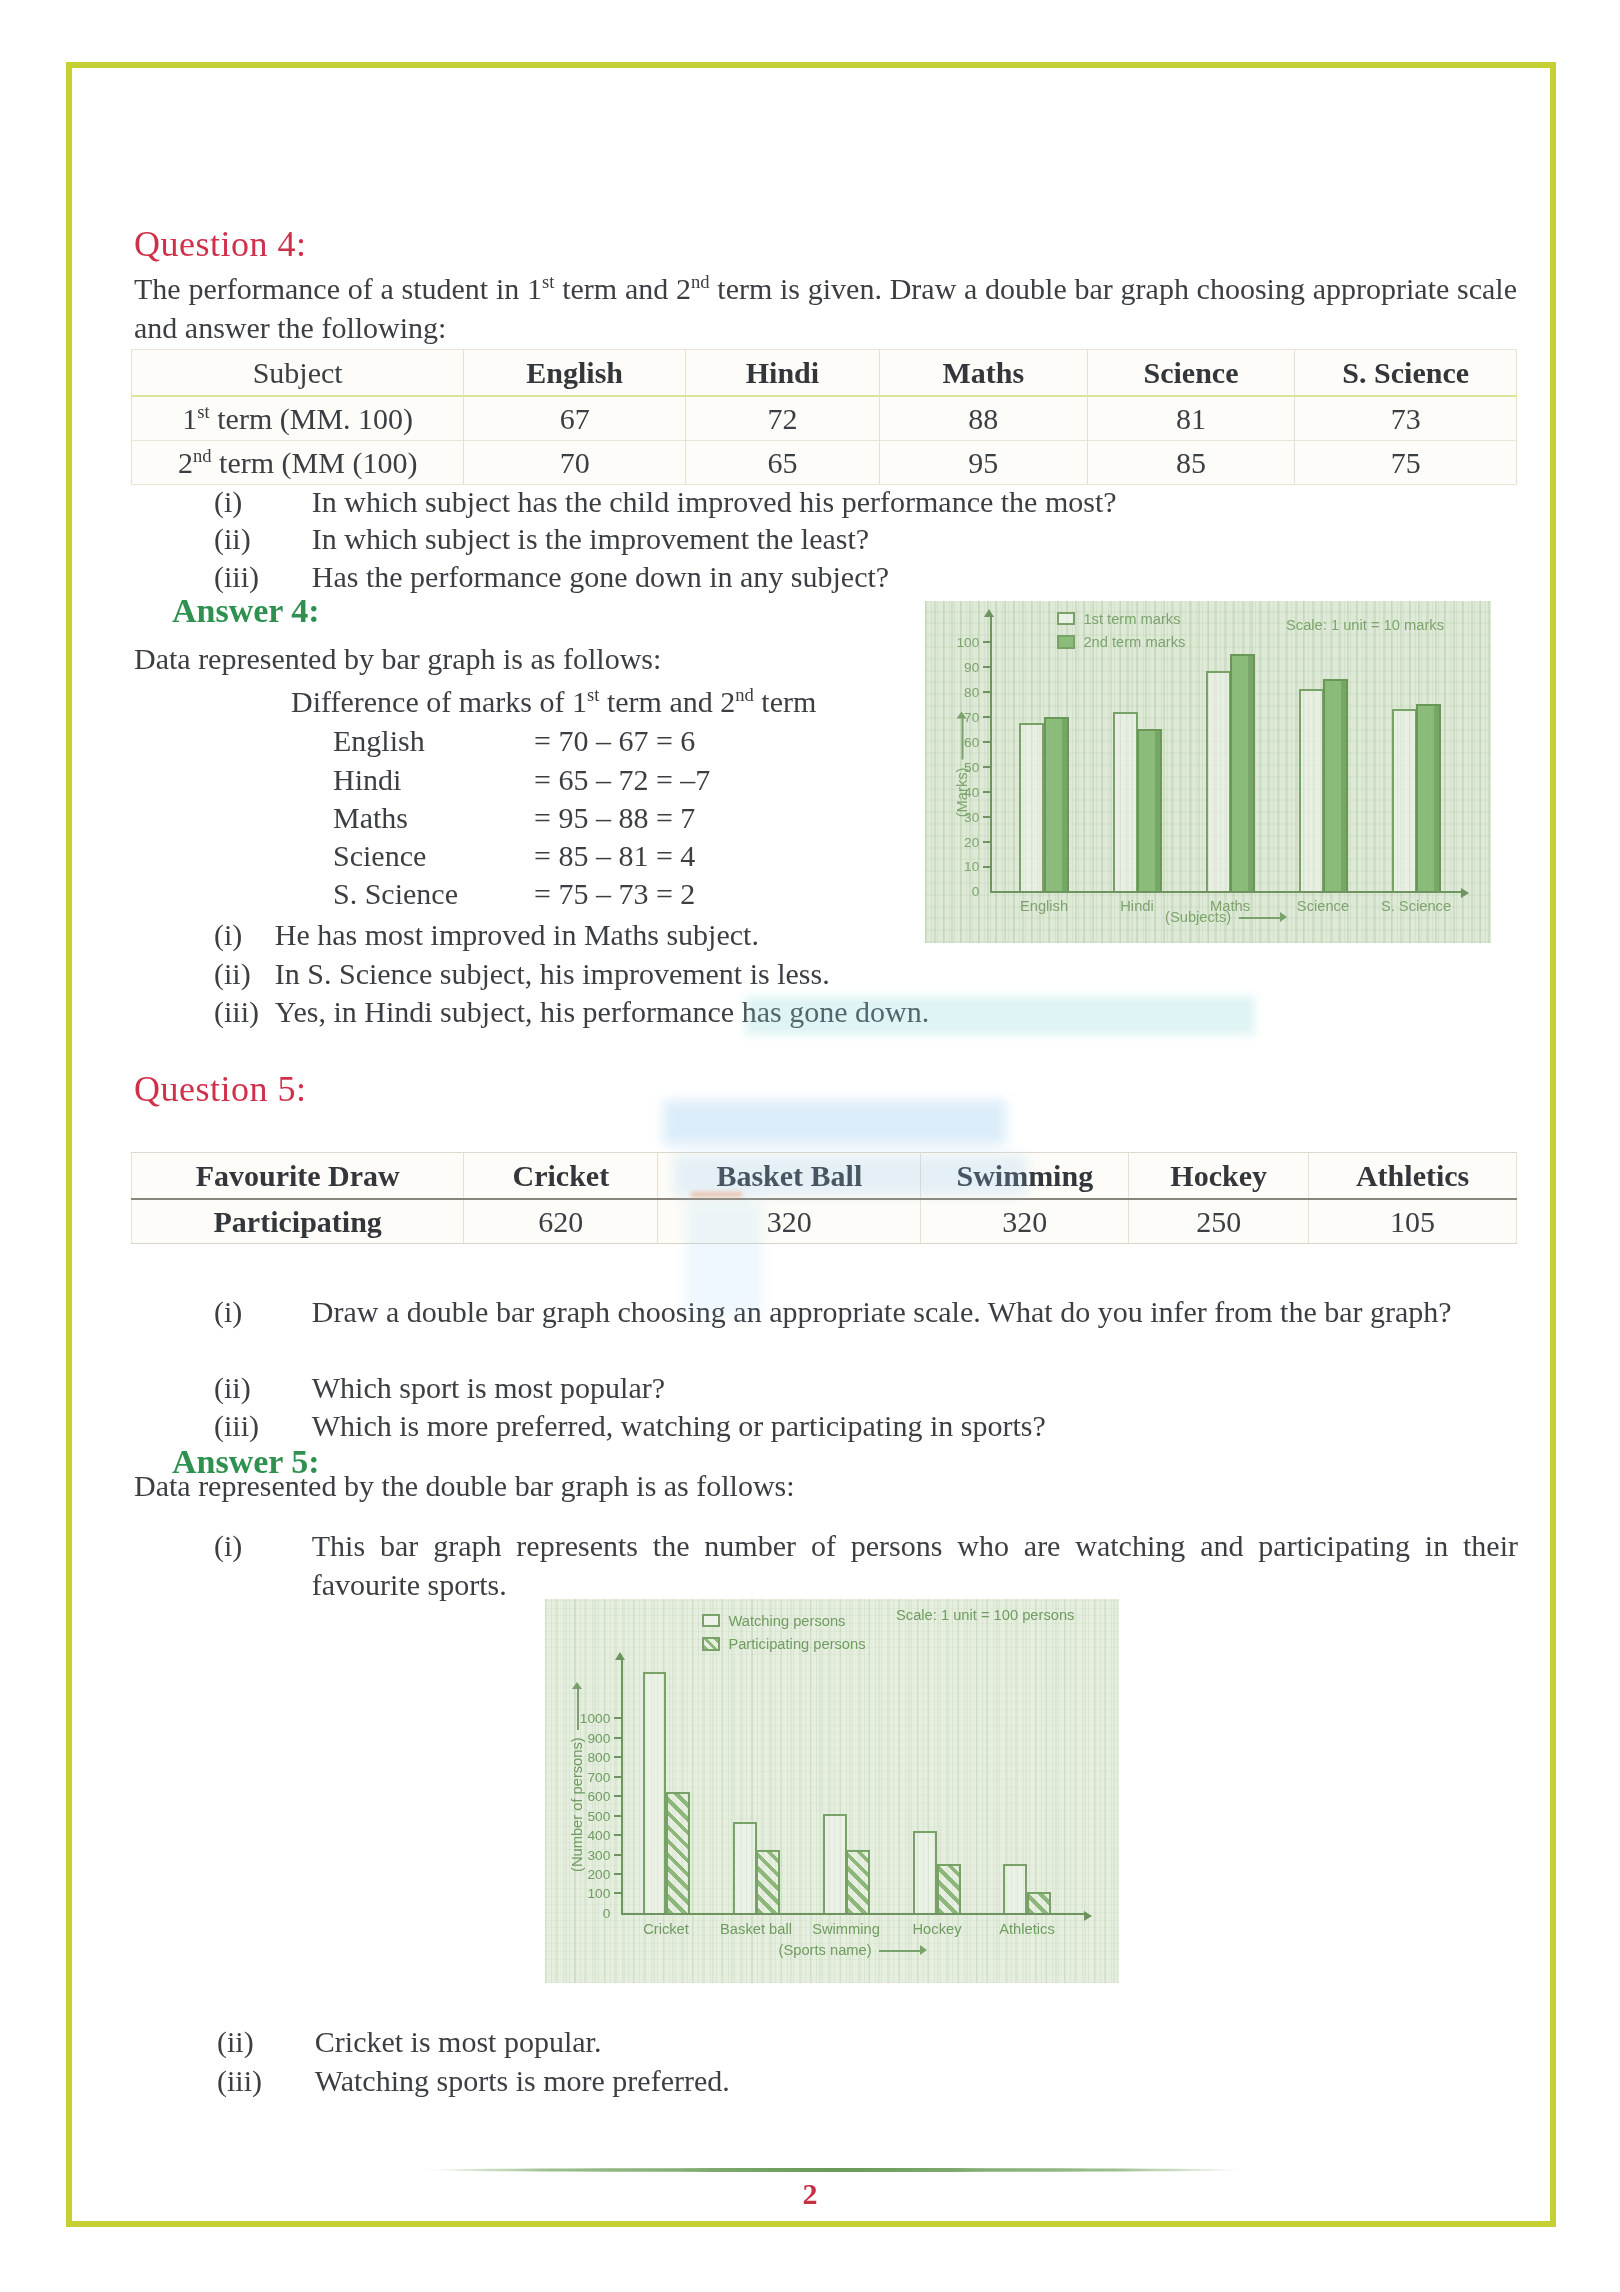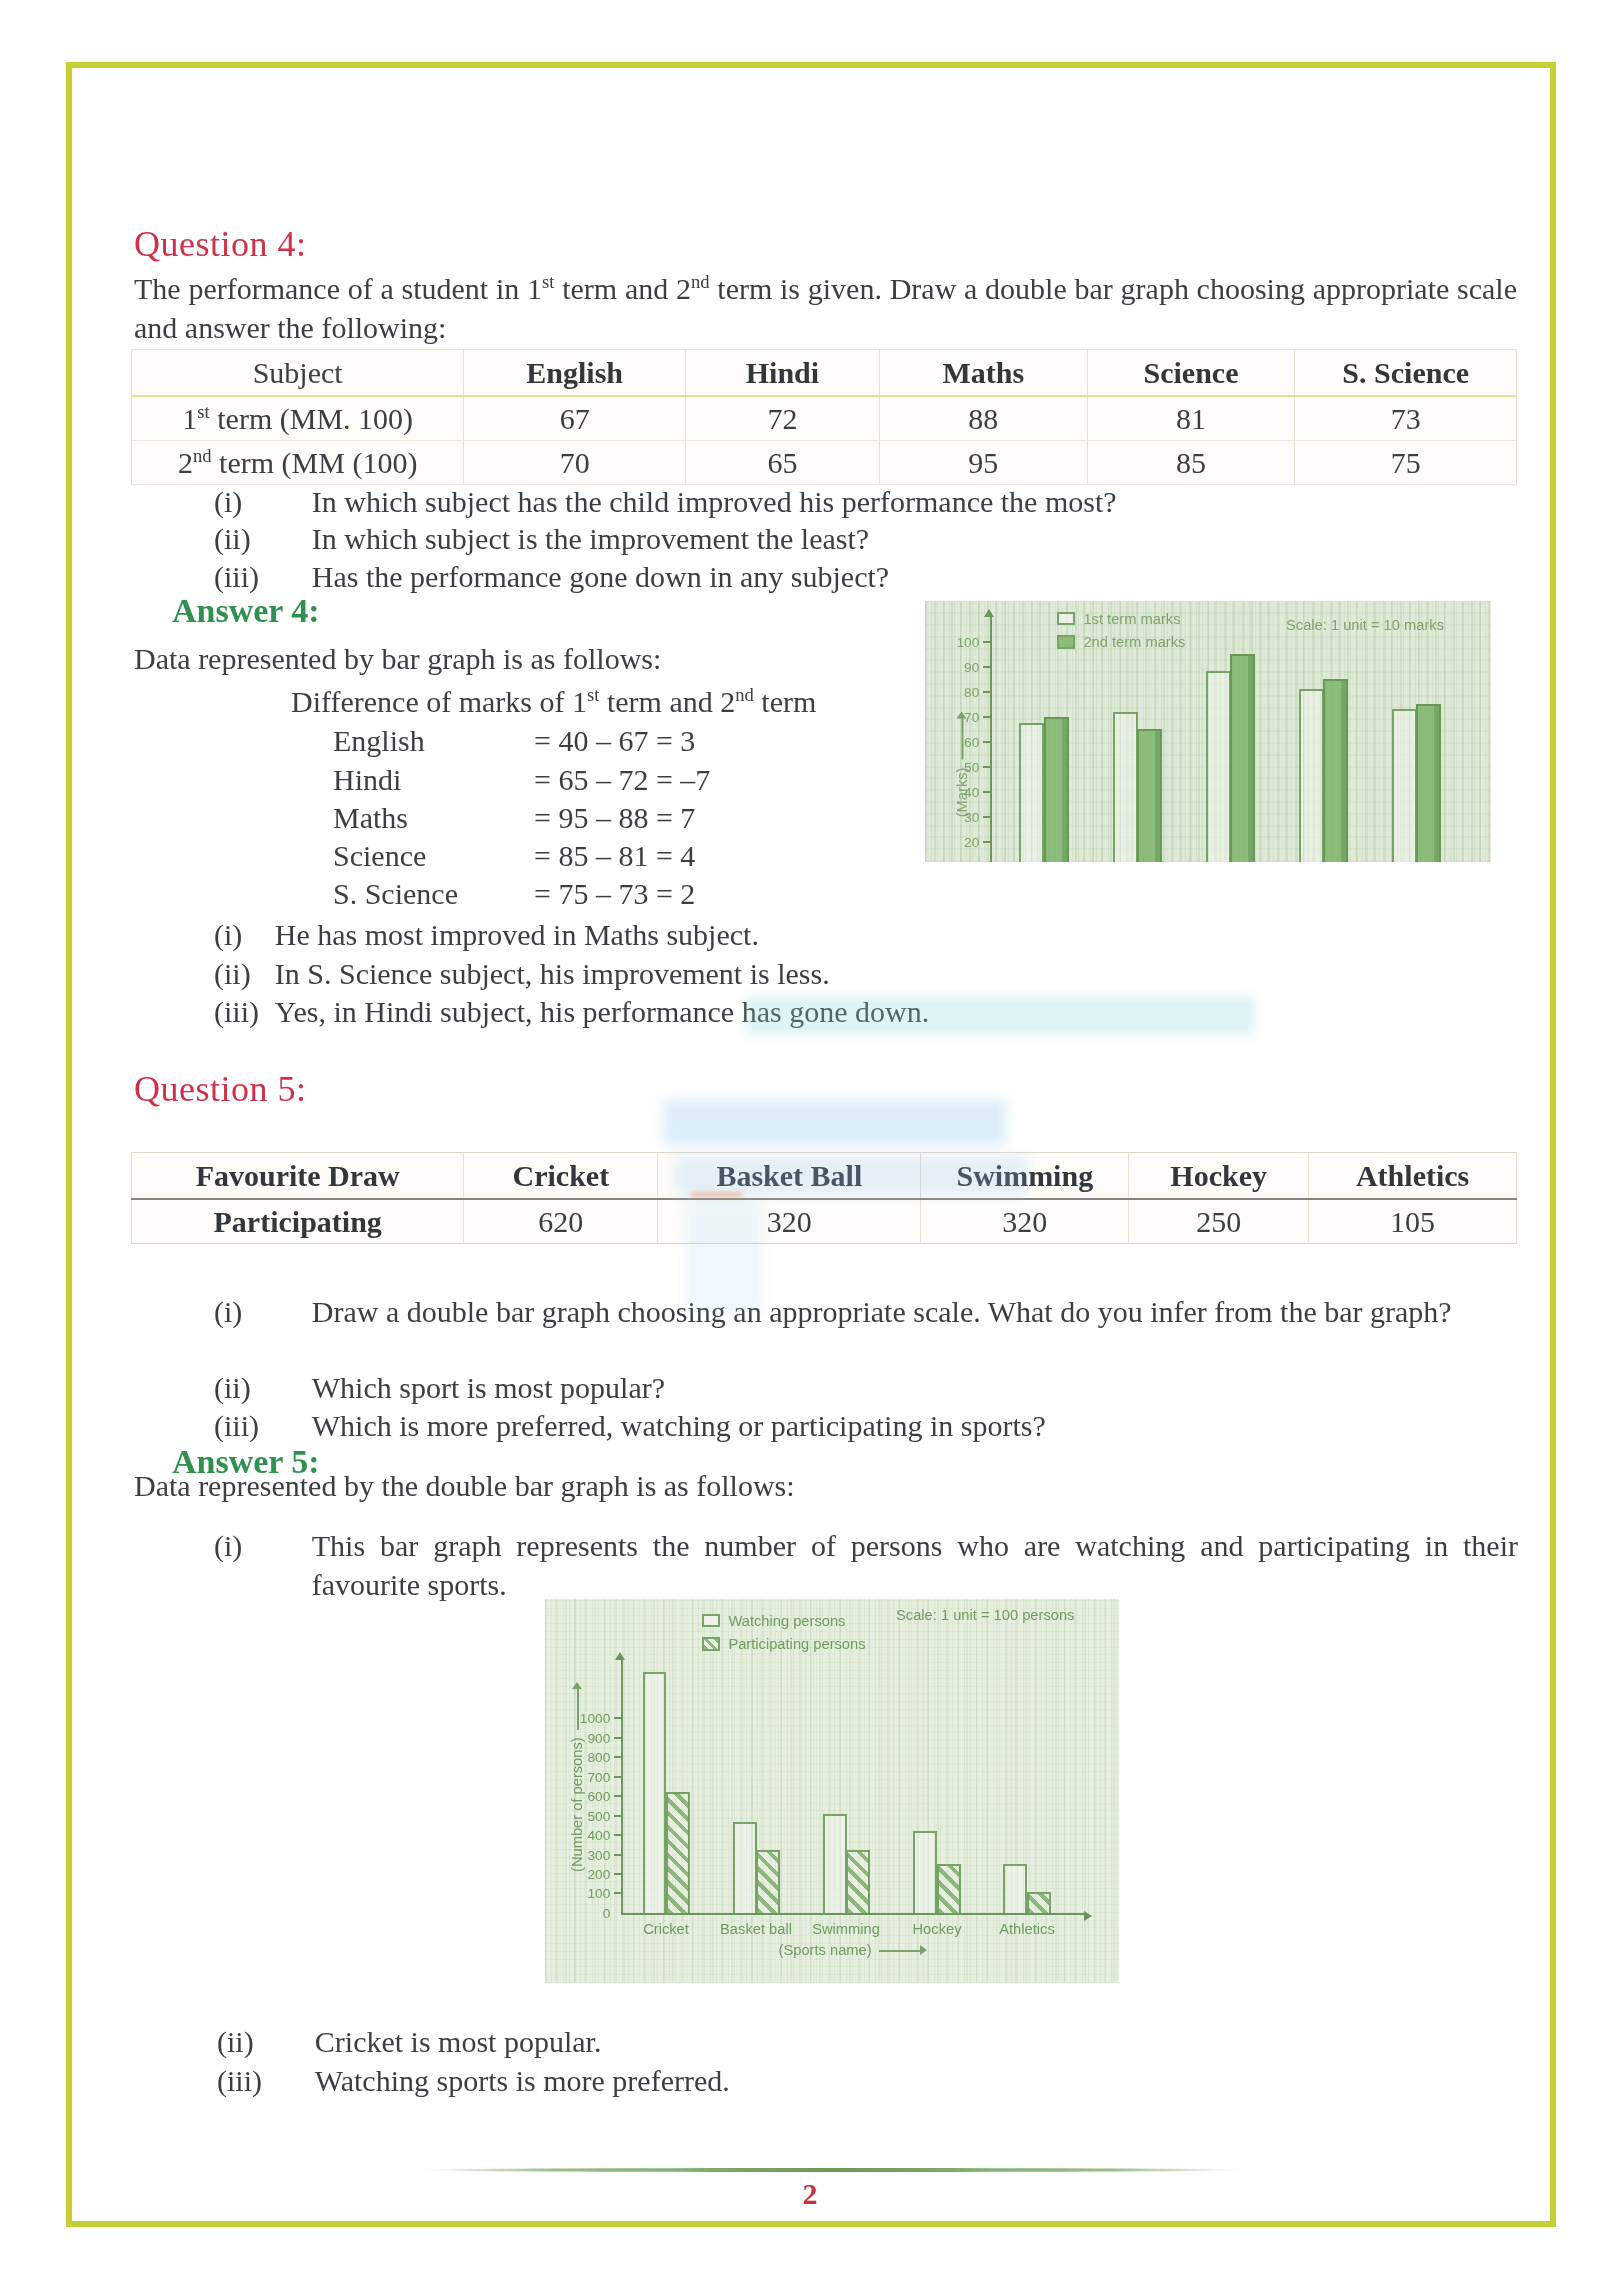--- a/index.html
+++ b/index.html
@@ -136,40 +136,40 @@
   </div>
 
   <div class="abs ahead" style="left:172px;top:592px;">Answer 4:</div>
   <div class="abs body-text" style="left:134px;top:639px;">Data represented by bar graph is as follows:</div>
   <div class="abs body-text" style="left:291px;top:682px;">
     <span>Difference of marks of 1</span><sup>st</sup><span> term and 2</span><sup>nd</sup><span> term</span>
   </div>
 
   <div class="abs diffrow" style="left:333px;top:722px;">
     <span class="subj">English</span>
-    <span>= 40 – 67 = 3</span>
+    <span>= 70 – 67 = 6</span>
   </div>
   <div class="abs diffrow" style="left:333px;top:761px;">
     <span class="subj">Hindi</span>
     <span>= 65 – 72 = –7</span>
   </div>
   <div class="abs diffrow" style="left:333px;top:799px;">
     <span class="subj">Maths</span>
     <span>= 95 – 88 = 7</span>
   </div>
   <div class="abs diffrow" style="left:333px;top:837px;">
     <span class="subj">Science</span>
     <span>= 85 – 81 = 4</span>
   </div>
   <div class="abs diffrow" style="left:333px;top:875px;">
     <span class="subj">S. Science</span>
     <span>= 75 – 73 = 2</span>
   </div>
 
-  <div class="chart c1" id="chart1" style="left:925px;top:601px;width:566px;height:261px;">
+  <div class="chart c1" id="chart1" style="left:925px;top:601px;width:566px;height:342px;">
     <div class="legend" style="left:132px;top:5.9px;">
       <div class="lgrow">
         <span class="sw"></span>
         <span class="lgtext">1st term marks</span>
       </div>
       <div class="lgrow">
         <span class="sw sw-filled"></span>
         <span class="lgtext">2nd term marks</span>
       </div>
     </div>

